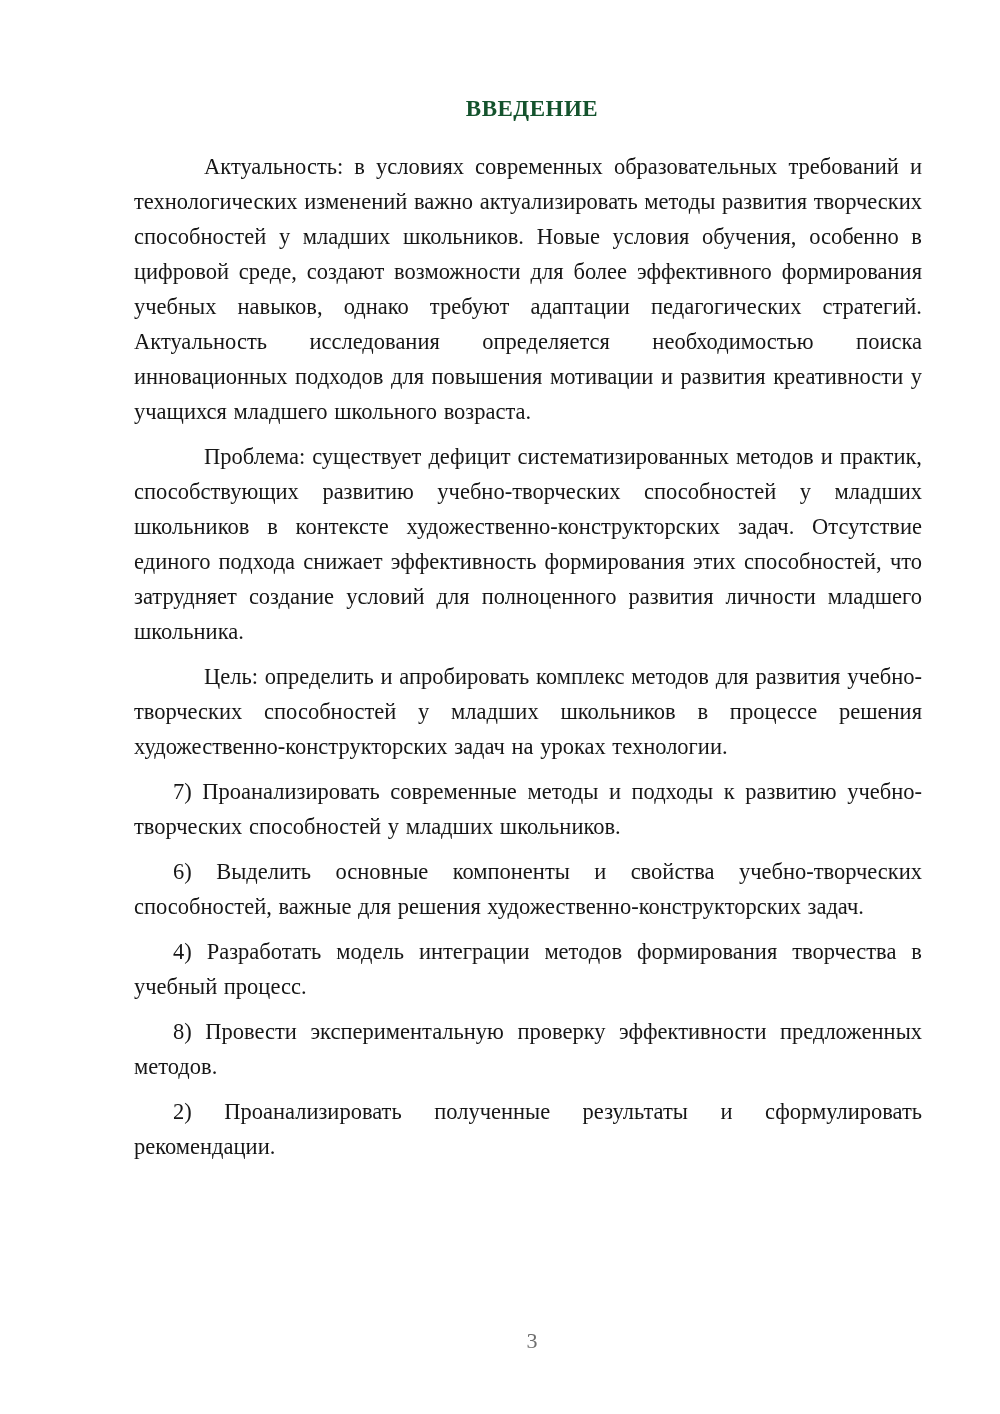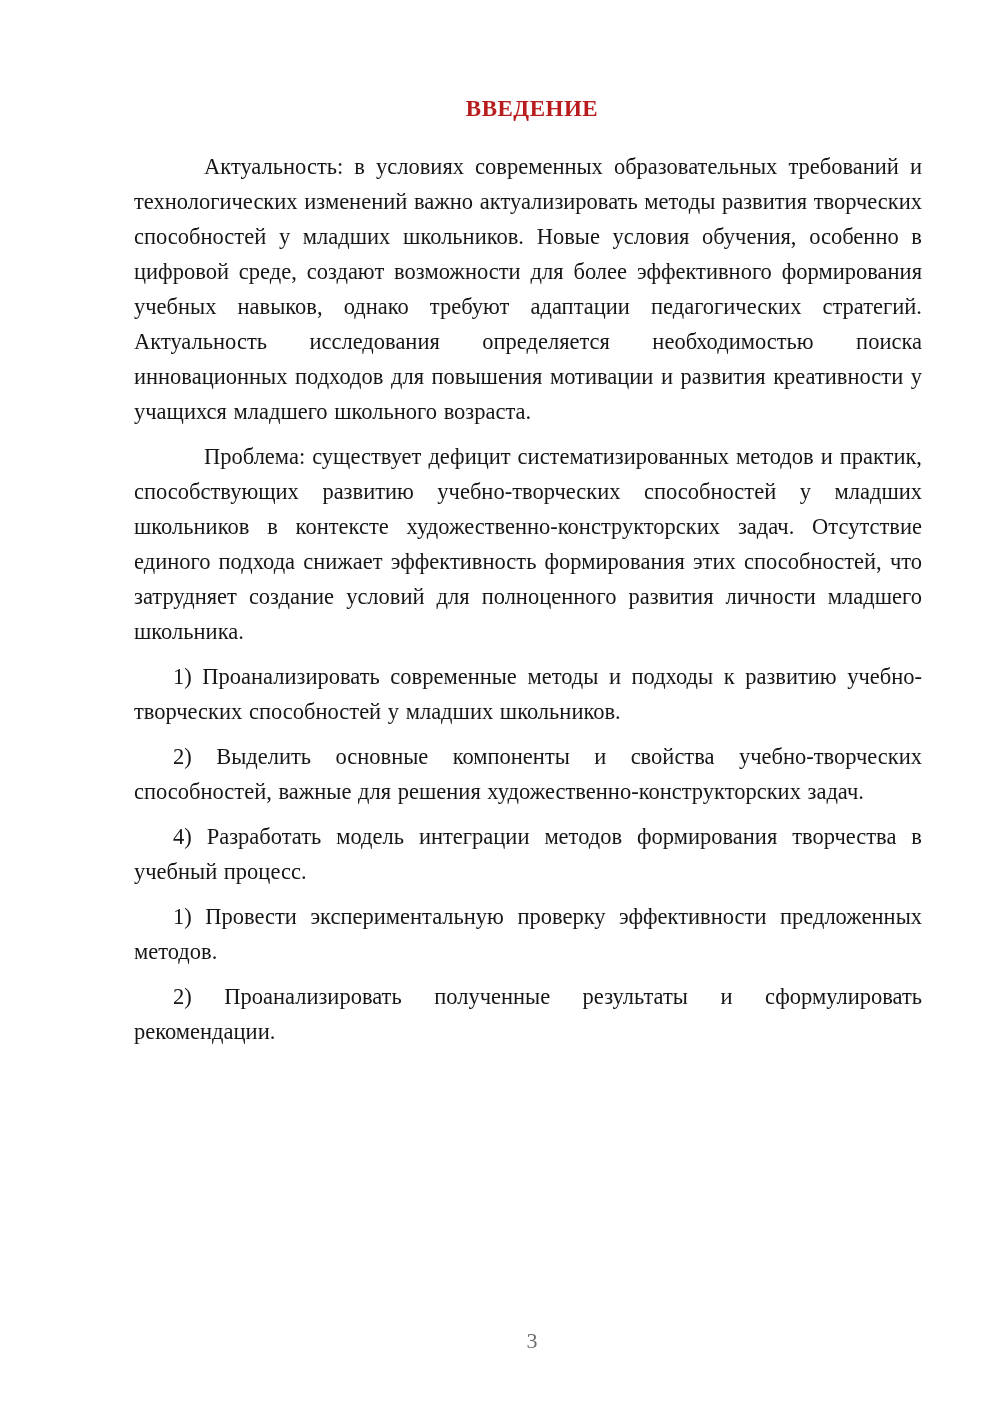--- a/index.html
+++ b/index.html
@@ -26,21 +26,21 @@
     left: 134px;
     top: 96px;
     width: 796px;
   }
   .doc-title {
     font-size: 23px;
     font-weight: bold;
     text-align: center;
     letter-spacing: 0.5px;
     margin: 0 0 27px 0;
-    color: #b91c1c;
+    color: #14532d;
   }
   .para {
     font-size: 22.5px;
     line-height: 35px;
     text-align: justify;
     text-indent: 70px;
     margin: 0 8px 10px 0;
     word-spacing: 1px;
   }
   .task {
@@ -60,27 +60,28 @@
 <body>
 
 <div class="page">
   <div class="content">
     <h1 class="doc-title">ВВЕДЕНИЕ</h1>
 
     <p class="para">Актуальность: в условиях современных образовательных требований и технологических изменений важно актуализировать методы развития творческих способностей у младших школьников. Новые условия обучения, особенно в цифровой среде, создают возможности для более эффективного формирования учебных навыков, однако требуют адаптации педагогических стратегий. Актуальность исследования определяется необходимостью поиска инновационных подходов для повышения мотивации и развития креативности у учащихся младшего школьного возраста.</p>
 
     <p class="para">Проблема: существует дефицит систематизированных методов и практик, способствующих развитию учебно-творческих способностей у младших школьников в контексте художественно-конструкторских задач. Отсутствие единого подхода снижает эффективность формирования этих способностей, что затрудняет создание условий для полноценного развития личности младшего школьника.</p>
 
+    <p class="para">Цель: определить и апробировать комплекс методов для развития учебно-творческих способностей у младших школьников в процессе решения художественно-конструкторских задач на уроках технологии.</p>
 
 
-    <p class="para task">1) Проанализировать современные методы и подходы к развитию учебно-творческих способностей у младших школьников.</p>
+    <p class="para task">7) Проанализировать современные методы и подходы к развитию учебно-творческих способностей у младших школьников.</p>
 
-    <p class="para task">2) Выделить основные компоненты и свойства учебно-творческих способностей, важные для решения художественно-конструкторских задач.</p>
+    <p class="para task">6) Выделить основные компоненты и свойства учебно-творческих способностей, важные для решения художественно-конструкторских задач.</p>
 
     <p class="para task">4) Разработать модель интеграции методов формирования творчества в учебный процесс.</p>
 
-    <p class="para task">1) Провести экспериментальную проверку эффективности предложенных методов.</p>
+    <p class="para task">8) Провести экспериментальную проверку эффективности предложенных методов.</p>
 
     <p class="para task">2) Проанализировать полученные результаты и сформулировать рекомендации.</p>
   </div>
 
   <div class="page-footer">3</div>
 </div>
 
 </body></html>

